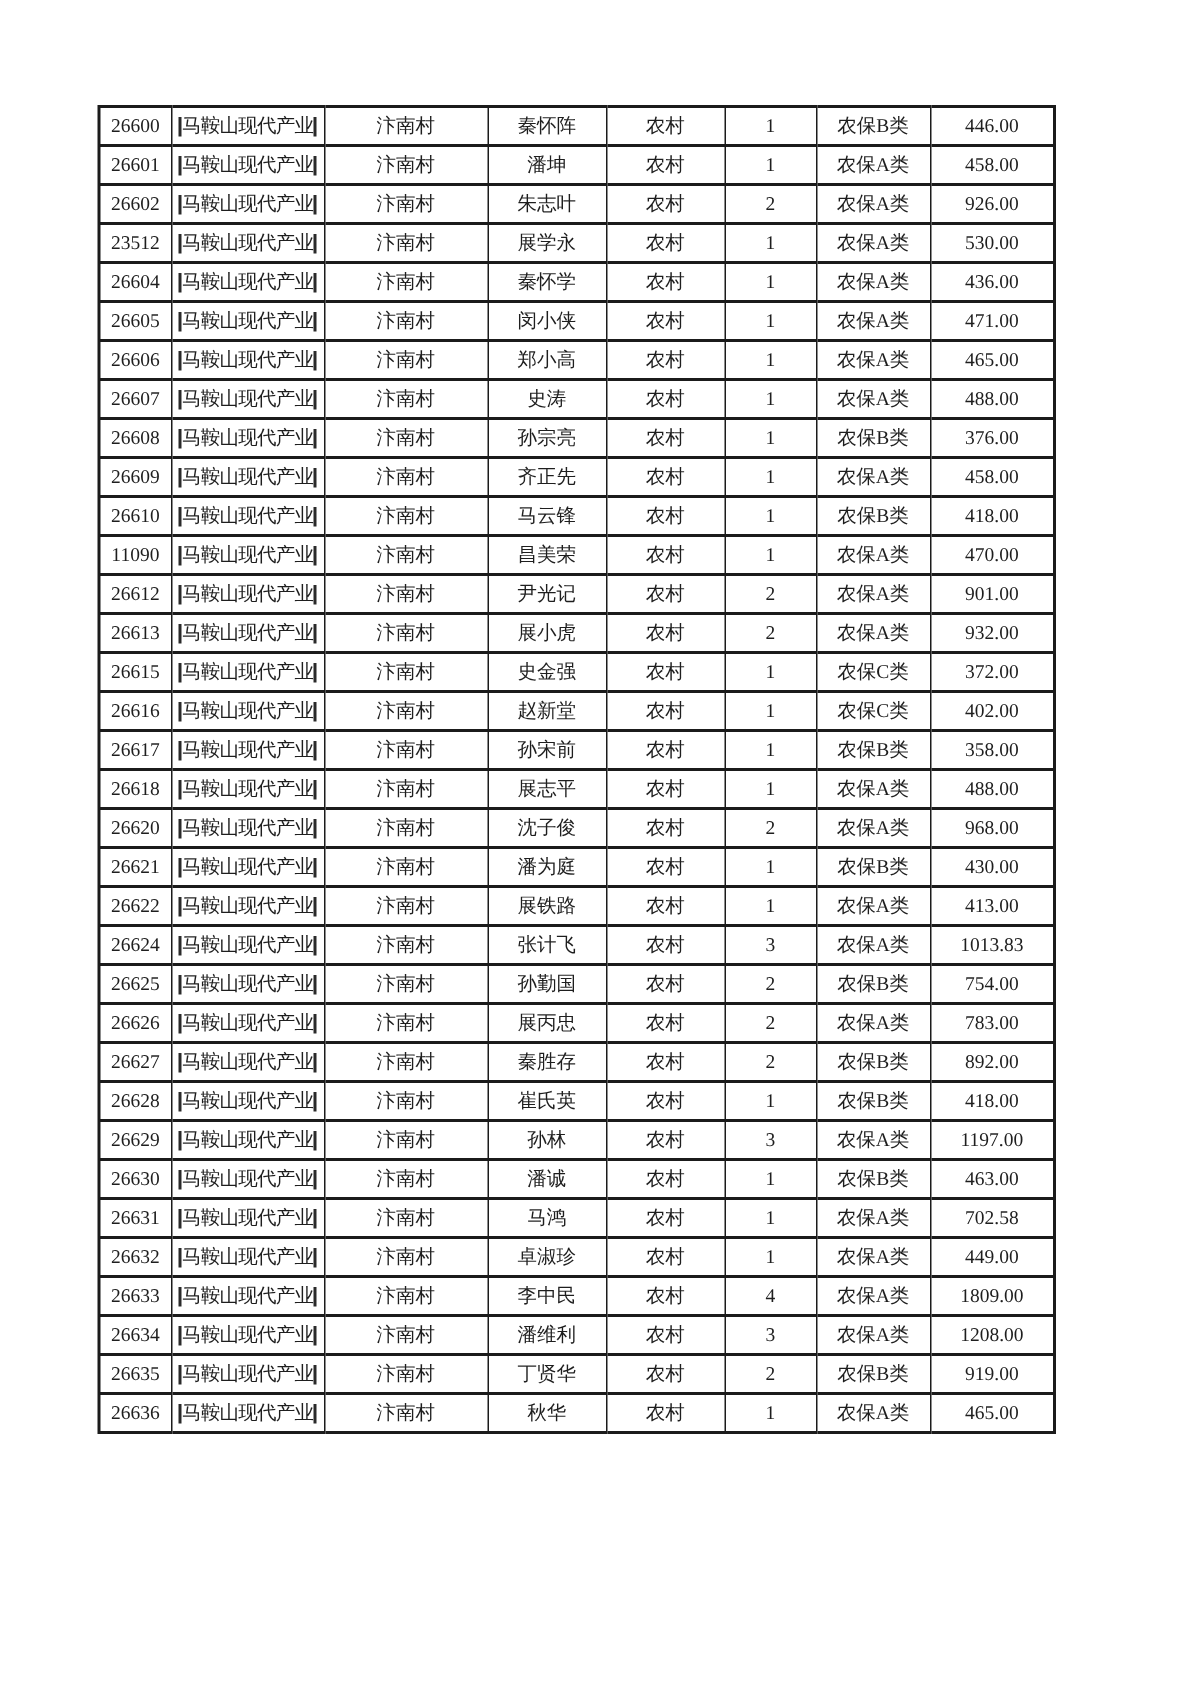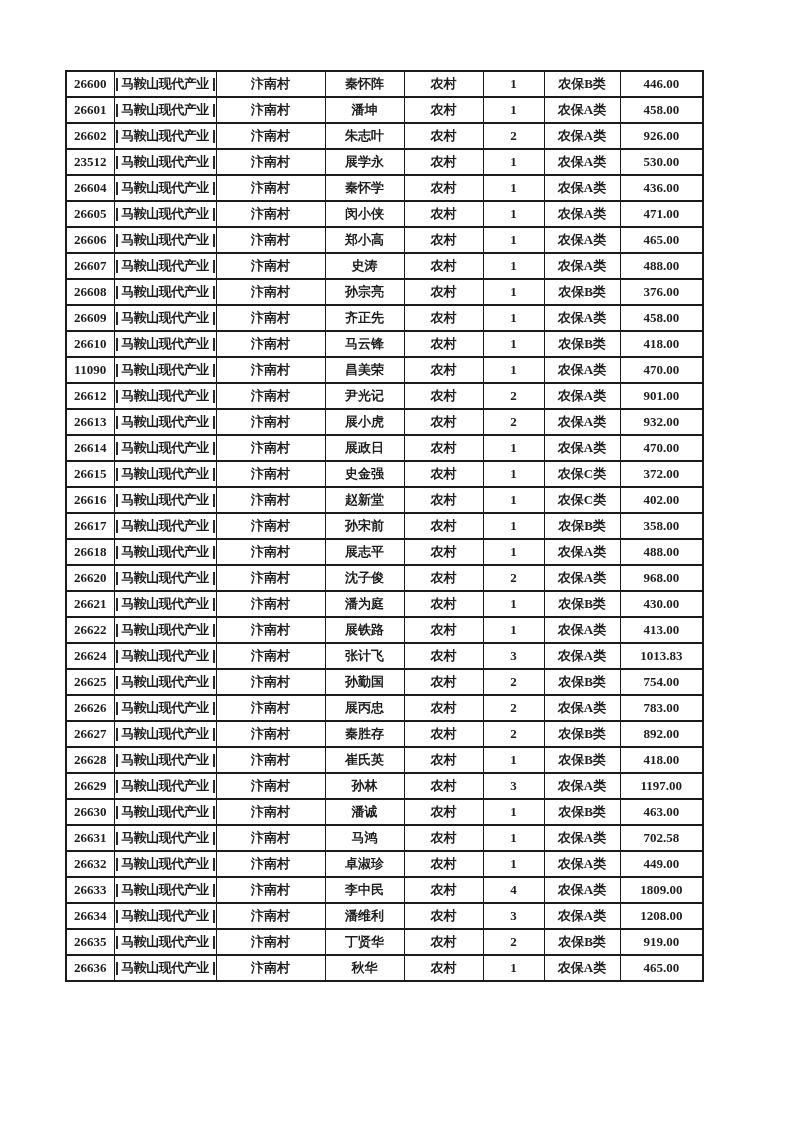--- a/index.html
+++ b/index.html
@@ -19,21 +19,20 @@
     background: #ffffff;
     overflow: hidden;
   }
   table.roster {
     position: absolute;
     left: 65px;
     top: 70px;
     border-collapse: collapse;
     table-layout: fixed;
     border: 2px solid #1b1b1b;
-    font-weight: bold;
   }
   table.roster td {
     border-left: 1px solid #1b1b1b;
     border-right: 1px solid #1b1b1b;
     border-top: 2px solid #1b1b1b;
     border-bottom: 2px solid #1b1b1b;
     height: 24px;
     padding: 0;
     font-size: 13px;
     line-height: 24px;
@@ -53,21 +52,21 @@
   col.c-amt     { width: 83px; }
 
   td.c-id {
     text-align: right;
     padding-right: 4px;
   }
   
   .orgwrap {
     display: flex;
     align-items: center;
-    justify-content: space-between;
+    justify-content: center;
     height: 100%;
     padding: 0 1px;
   }
   .orgwrap .v {
     letter-spacing: -0.5px;
   }
   .clip-frag {
     display: inline-block;
     width: 2px;
     height: 13px;
@@ -309,36 +308,20 @@
       </span>
     </td>
     <td class="c-village"><span class="v">汴南村</span></td>
     <td class="c-name"><span class="v">展小虎</span></td>
     <td class="c-type"><span class="v">农村</span></td>
     <td class="c-count"><span class="v">2</span></td>
     <td class="c-cat"><span class="v">农保A类</span></td>
     <td class="c-amt"><span class="v">932.00</span></td>
   </tr>
         <tr>
-    <td class="c-id"><span class="v">26614</span></td>
-    <td class="c-org">
-      <span class="orgwrap">
-        <i class="clip-frag"></i>
-        <span class="v">马鞍山现代产业</span>
-        <i class="clip-frag"></i>
-      </span>
-    </td>
-    <td class="c-village"><span class="v">汴南村</span></td>
-    <td class="c-name"><span class="v">展政日</span></td>
-    <td class="c-type"><span class="v">农村</span></td>
-    <td class="c-count"><span class="v">1</span></td>
-    <td class="c-cat"><span class="v">农保A类</span></td>
-    <td class="c-amt"><span class="v">470.00</span></td>
-  </tr>
-        <tr>
     <td class="c-id"><span class="v">26615</span></td>
     <td class="c-org">
       <span class="orgwrap">
         <i class="clip-frag"></i>
         <span class="v">马鞍山现代产业</span>
         <i class="clip-frag"></i>
       </span>
     </td>
     <td class="c-village"><span class="v">汴南村</span></td>
     <td class="c-name"><span class="v">史金强</span></td>

